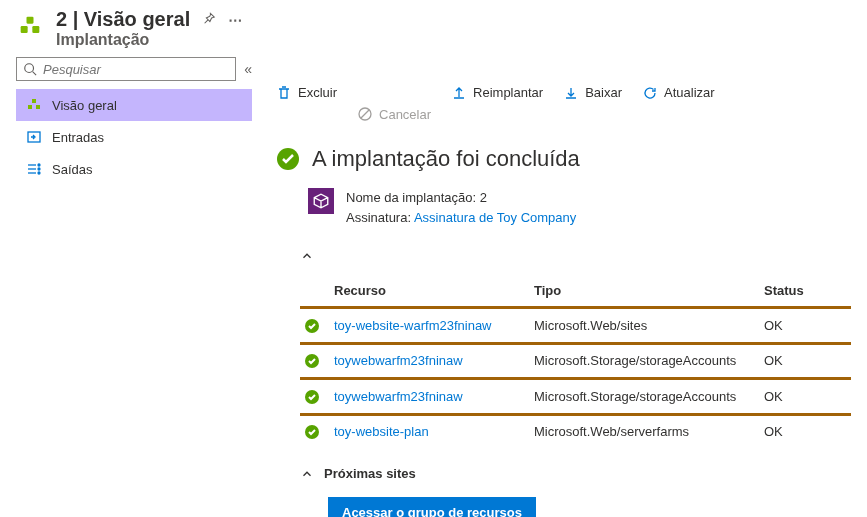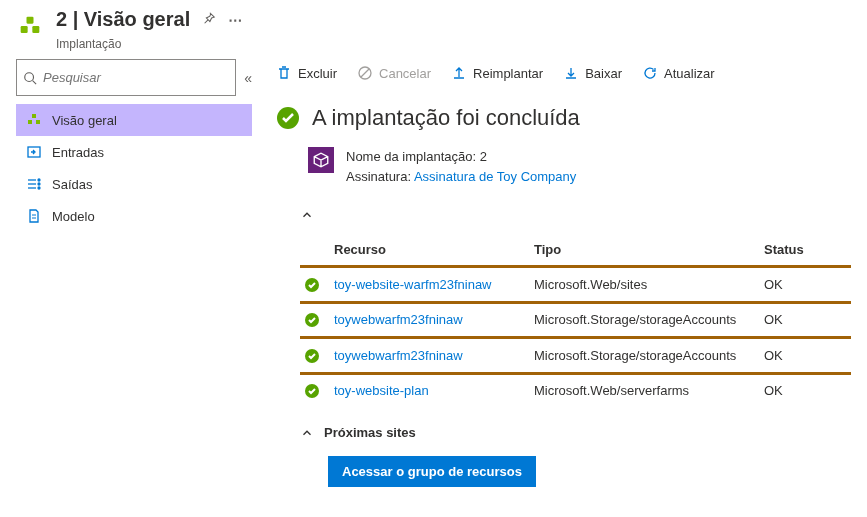--- a/index.html
+++ b/index.html
@@ -1,36 +1,36 @@
 <!DOCTYPE html>
 <html><head>
 <meta charset="utf-8">
 <style>
 * { box-sizing: border-box; margin: 0; padding: 0; }
 body { font-family: "Segoe UI", Arial, sans-serif; font-size: 13px; color: #323130; background: #fff; width: 867px; height: 517px; overflow: hidden; }
 .header { display: flex; align-items: flex-start; padding: 8px 16px 8px 16px; gap: 12px; }
 .header-icon { width: 28px; height: 28px; margin-top: 4px; }
 .header-text { flex: 1; }
 .header-title { font-size: 20px; font-weight: 600; color: #323130; display: flex; align-items: center; gap: 12px; }
-.header-sub { font-size: 12px; color: #605e5c; margin-top: 6px; }
+.header-sub { font-size: 16px; color: #605e5c; margin-top: 0; font-weight: bold; }
 .pin, .more { color: #605e5c; font-size: 14px; cursor: pointer; }
 .layout { display: flex; }
 .sidebar { width: 260px; padding: 0 8px 0 16px; }
 .search-row { display: flex; align-items: center; gap: 8px; margin-bottom: 8px; }
-.search { flex: 1; border: 1px solid #8a8886; height: 37px; display: flex; align-items: center; padding: 0 6px; gap: 6px; }
+.search { flex: 1; border: 1px solid #8a8886; height: 24px; display: flex; align-items: center; padding: 0 6px; gap: 6px; }
 .search input { border: none; outline: none; flex: 1; font-size: 13px; font-style: italic; color: #605e5c; }
 .collapse { color: #605e5c; font-size: 14px; cursor: pointer; }
 .nav { list-style: none; }
 .nav li { display: flex; align-items: center; gap: 10px; padding: 8px 10px; cursor: pointer; }
 .nav li.active { background: #c4b5fd; }
 .nav .nav-icon { width: 16px; height: 16px; display: flex; align-items: center; justify-content: center; }
 .main { flex: 1; padding: 0 16px; }
 .toolbar { display: flex; align-items: center; gap: 20px; padding: 6px 0 14px 0; border-bottom: none; }
 .tbtn { display: flex; align-items: center; gap: 6px; cursor: pointer; color: #323130; text-align: center; }
-.tbtn.disabled { color: #a19f9d; cursor: default; }
+.tbtn.disabled { color: #a19f9d; cursor: default; margin-top: 43px; }
 .tbtn .ticon { width: 16px; height: 16px; }
 .status-row { display: flex; align-items: center; gap: 12px; margin: 10px 0 16px 0; }
 .status-title { font-size: 22px; font-weight: 400; }
 .info-row { display: flex; gap: 12px; margin: 6px 0 14px 32px; }
 .info-icon { width: 26px; height: 26px; background: #68217a; display: flex; align-items: center; justify-content: center; }
 .info-lines { font-size: 13px; line-height: 1.5; }
 .link { color: #0078d4; cursor: pointer; }
 .section { margin: 10px 0 6px 24px; }
 .section-header { display: flex; align-items: center; gap: 10px; font-weight: 600; cursor: pointer; padding: 8px 0; }
 .chev { width: 14px; height: 14px; }
@@ -111,30 +111,20 @@
               <line x1="2" y1="4" x2="10" y2="4"></line>
               <line x1="2" y1="8" x2="10" y2="8"></line>
               <line x1="2" y1="12" x2="10" y2="12"></line>
               <circle cx="13" cy="4" r="1" fill="#0078d4"></circle>
               <circle cx="13" cy="8" r="1" fill="#0078d4"></circle>
               <circle cx="13" cy="12" r="1" fill="#0078d4"></circle>
             </svg>
           </span>
         <span>Saídas</span>
       </li>
-      <li>
-        <span class="nav-icon">
-            <svg viewBox="0 0 16 16" width="16" height="16">
-              <path d="M4 2 h6 l2 2 v10 h-8 z" fill="none" stroke="#0078d4" stroke-width="1.3"></path>
-              <line x1="6" y1="7" x2="10" y2="7" stroke="#0078d4"></line>
-              <line x1="6" y1="10" x2="10" y2="10" stroke="#0078d4"></line>
-            </svg>
-          </span>
-        <span>Modelo</span>
-      </li>
     </ul>
   </div>
 
   <div class="main">
     <div class="toolbar">
       <div class="tbtn">
         <svg class="ticon" viewBox="0 0 16 16">
             <path d="M3 4h10M5 4v9h6V4M6 2h4" fill="none" stroke="#0078d4" stroke-width="1.3"></path>
           </svg>
         <span>Excluir</span>

